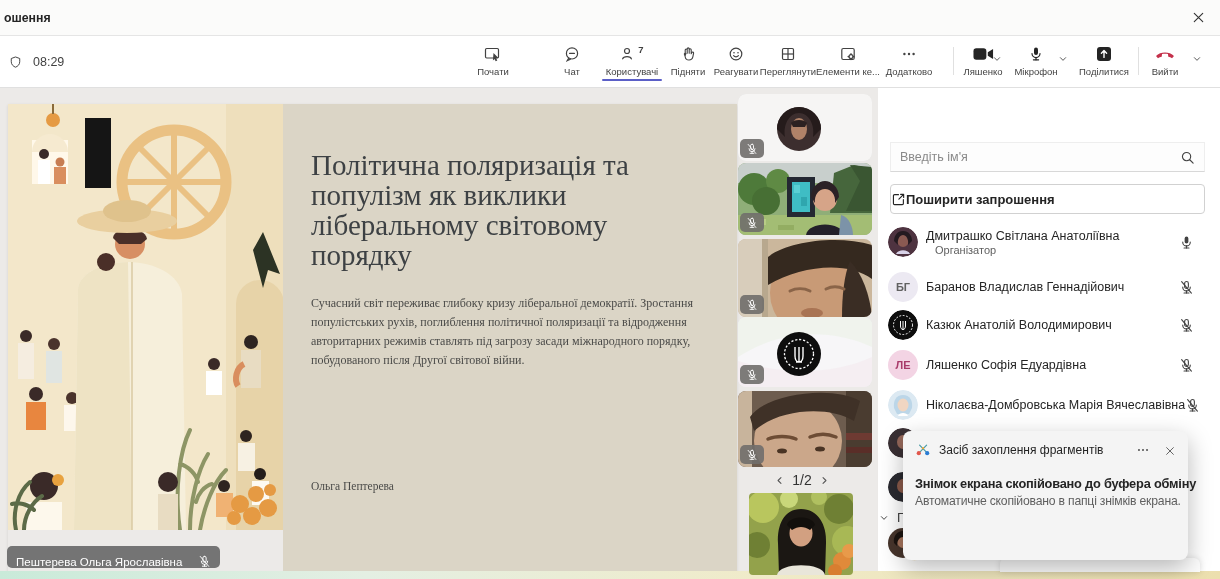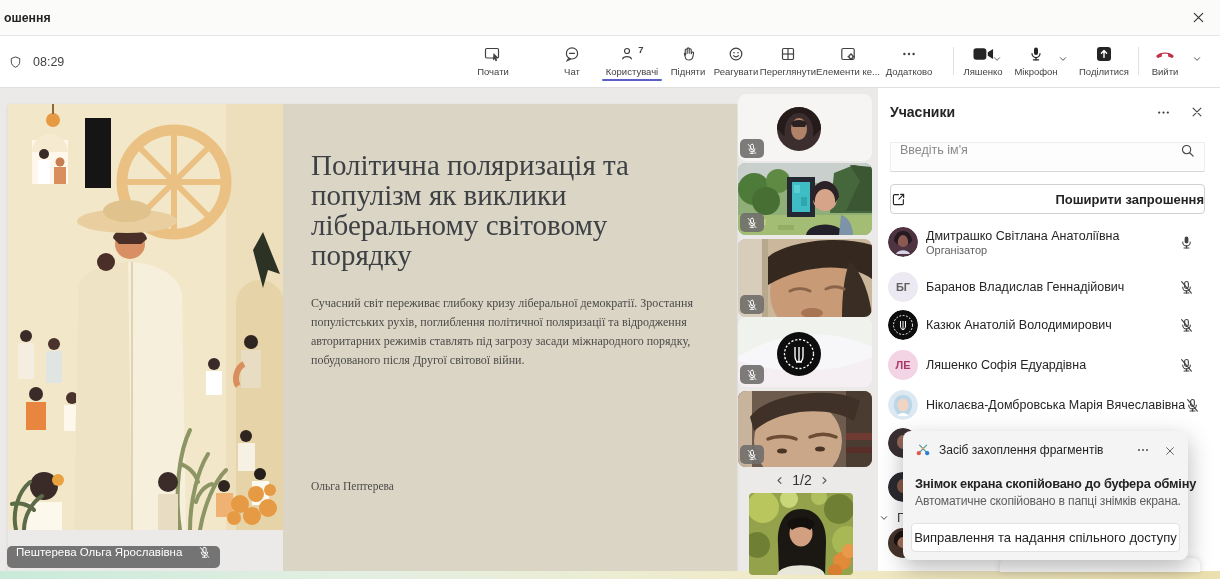--- a/index.html
+++ b/index.html
@@ -19,40 +19,40 @@
 .underline{position:absolute;bottom:-4px;left:50%;transform:translateX(-50%);width:60px;height:2px;background:#5b5fc7;border-radius:2px}
 .chev{position:absolute;top:17px;width:12px;height:12px;color:#555}
 .tsep{position:absolute;top:11px;width:1px;height:28px;background:#e0e0e0}
 #stage{position:absolute;left:0;top:88px;width:1220px;height:491px;background:#eceae8}
 #slide{position:absolute;left:8px;top:16px;width:729px;height:508px;display:flex;box-shadow:0 1px 3px rgba(0,0,0,.1)}
 #illus{width:275px;height:426px;flex:none}
 #slide-text{flex:1;background:#dbd5c6;padding:46px 20px 0 28px;font-family:"Liberation Serif",serif;position:relative}
 #slide-title{font-size:29px;line-height:30px;color:#3d4144;width:365px;font-weight:normal}
 #slide-body{margin-top:24px;font-size:12px;line-height:19px;color:#4a4a48;width:390px}
 #slide-author{position:absolute;left:28px;top:376px;font-size:11.5px;color:#4a4a48}
-#nametag{position:absolute;left:7px;top:458px;height:22px;background:rgba(105,105,105,.92);border-radius:5px;color:#fff;font-size:11.5px;display:flex;align-items:flex-start;gap:16px;padding:0 9px}
+#nametag{position:absolute;left:7px;top:458px;height:22px;background:rgba(105,105,105,.92);border-radius:5px;color:#fff;font-size:11.5px;display:flex;align-items:flex-end;gap:16px;padding:0 9px}
 #nametag svg{color:#fff}
 .tile{position:absolute;left:738px;width:134px;border-radius:8px;overflow:hidden;background:#ddd}
 .tile svg.fill{width:100%;height:100%}
 .chip{position:absolute;left:2px;bottom:3px;width:24px;height:19px;background:rgba(112,110,108,.9);border-radius:5px;color:#fff;display:flex;align-items:center;justify-content:center}
 #pager{position:absolute;left:773px;top:384px;width:58px;display:flex;align-items:center;justify-content:space-between;color:#333;font-size:14px}
 #pager .pch{width:13px;height:13px;color:#555}
 #presenter{position:absolute;left:749px;top:405px;width:104px;height:82px;border-radius:4px;overflow:hidden;z-index:5}
 #panel{position:absolute;left:878px;top:0;width:342px;height:491px;background:#fff}
 #panel-head{position:absolute;left:12px;top:16px;right:16px;display:flex;align-items:center}
 #panel-title{font-size:14px;font-weight:bold;color:#242424}
 #panel-dots{margin-left:auto;width:15px;height:15px;color:#424242}
 #panel-close{margin-left:19px;width:14px;height:14px;color:#424242}
-#search{position:absolute;left:12px;top:54px;width:315px;height:30px;background:#fdfdfd;border:1px solid #eeeeee;border-bottom:1px solid #d8d8d8;display:flex;padding:0 9px;font-size:12.5px;color:#8a8a8a}
+#search{position:absolute;left:12px;top:54px;width:315px;height:30px;background:#fdfdfd;border:1px solid #eeeeee;border-bottom:1px solid #d8d8d8;display:flex;align-items:center;padding:0 9px;font-size:12.5px;color:#8a8a8a}
 #search svg{margin-left:auto;color:#424242}
-#invite{position:absolute;left:12px;top:96px;width:315px;height:30px;border:1px solid #d1d1d1;border-radius:4px;background:#fff;display:flex;align-items:center;justify-content:space-between;gap:12px;font-size:13px;font-weight:bold;color:#242424}
+#invite{position:absolute;left:12px;top:96px;width:315px;height:30px;border:1px solid #d1d1d1;border-radius:4px;background:#fff;display:flex;align-items:center;justify-content:flex-start;gap:0;font-size:13px;font-weight:bold;color:#242424}
 .prow{position:absolute;left:10px;width:306px;display:flex;align-items:center}
 .pava{width:30px;height:30px;border-radius:50%;flex:none;overflow:hidden;display:flex;align-items:center;justify-content:center;font-size:11px;font-weight:bold}
 .pname{margin-left:8px;font-size:12.5px;color:#242424;white-space:nowrap}
-.prole{font-size:11px;color:#616161;margin-top:1px;margin-left:8px}
+.prole{font-size:11px;color:#616161;margin-top:1px;margin-left:17px}
 .pmic{margin-left:auto;width:15px;height:15px;color:#424242;flex:none}
 .sect{position:absolute;left:0;display:flex;align-items:center;gap:7px;font-size:13px;color:#424242}
 #toast{position:absolute;left:903px;top:343px;width:285px;height:129px;background:#f4f4f4;border-radius:8px;box-shadow:0 8px 24px rgba(0,0,0,.28);padding:10px 12px 0 12px;z-index:10}
 #toast-head{display:flex;align-items:flex-end;font-size:12px;color:#242424}
 #toast-head .ttl{margin-left:8px}
 #toast-dots{margin-left:auto;width:14px;height:14px;color:#555}
 #toast-close{margin-left:14px;width:12px;height:12px;color:#555}
 #toast-bold{margin-top:19px;font-size:12.8px;font-weight:bold;color:#242424;white-space:nowrap;letter-spacing:-.2px}
 #toast-sub{margin-top:3px;font-size:12.2px;color:#5f5f5f;white-space:nowrap;letter-spacing:-.2px}
 #toast-btn{position:absolute;left:8px;right:8px;bottom:8px;height:29px;background:#fff;border:1px solid #e2e2e2;border-radius:4px;display:flex;align-items:center;justify-content:center;font-size:13px;color:#242424;white-space:nowrap}
@@ -498,29 +498,20 @@
           <circle cx="100" cy="58" r="7" fill="#e89a4a"></circle>
           <circle cx="86" cy="78" r="7" fill="#d87e30"></circle>
         <path d="M52 16c-17 0-24 16-23 34l1 32h46l1-32c1-18-8-34-25-34z" fill="#1b1713"></path>
         <ellipse cx="52" cy="40" rx="11.5" ry="13.5" fill="#d2a081"></ellipse>
         <path d="M38 32c2-10 26-10 28 0l-5 5c-6-4-12-4-18 0z" fill="#120f0c"></path>
         <path d="M28 82c2-13 46-13 48 0z" fill="#e9e6da"></path>
       </svg>
     </div>
 
     <div id="panel">
-      <div id="panel-head">
-        <span id="panel-title">Учасники</span>
-        <svg id="panel-dots" viewBox="0 0 16 16">
-            <use href="#ic-dots"></use>
-          </svg>
-        <svg id="panel-close" viewBox="0 0 16 16">
-            <use href="#ic-close"></use>
-          </svg>
-      </div>
       <div id="search">
         <span>Введіть ім'я</span>
         <svg width="15" height="15" viewBox="0 0 16 16">
             <use href="#ic-search"></use>
           </svg>
       </div>
       <div id="invite">
         <svg width="15" height="15" viewBox="0 0 16 16">
             <use href="#ic-invite"></use>
           </svg>
@@ -636,19 +627,18 @@
         <span class="ttl">Засіб захоплення фрагментів</span>
         <svg id="toast-dots" viewBox="0 0 16 16">
             <use href="#ic-dots"></use>
           </svg>
         <svg id="toast-close" viewBox="0 0 16 16">
             <use href="#ic-close"></use>
           </svg>
       </div>
       <div id="toast-bold">Знімок екрана скопійовано до буфера обміну</div>
       <div id="toast-sub">Автоматичне скопійовано в папці знімків екрана.</div>
-      <div id="toast-btn">Виправлення та надання спільного доступу</div>
     </div>
 
     <div id="toast2"></div>
     <div id="strip"></div>
   </div>
 </div>
 
 </body></html>

